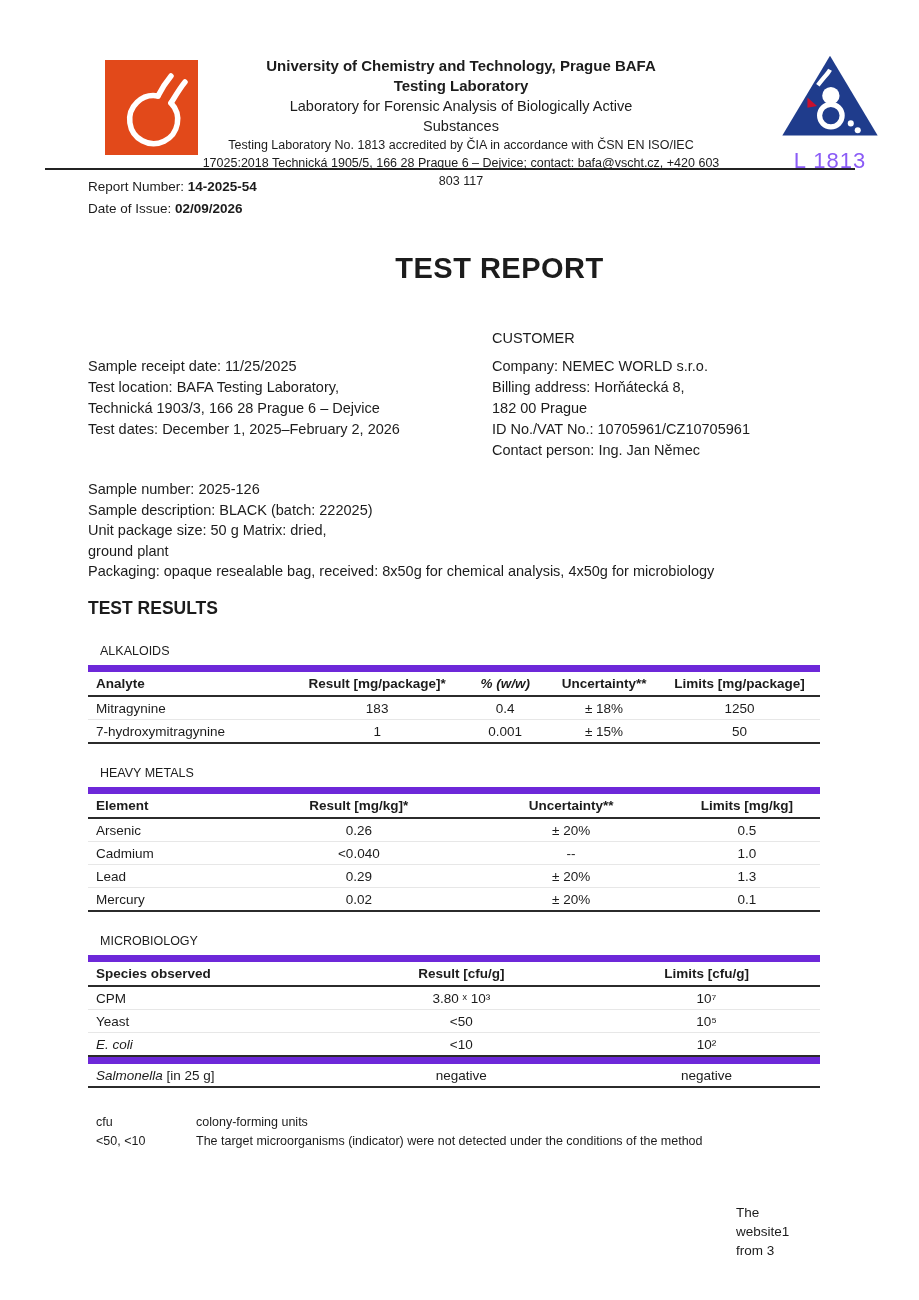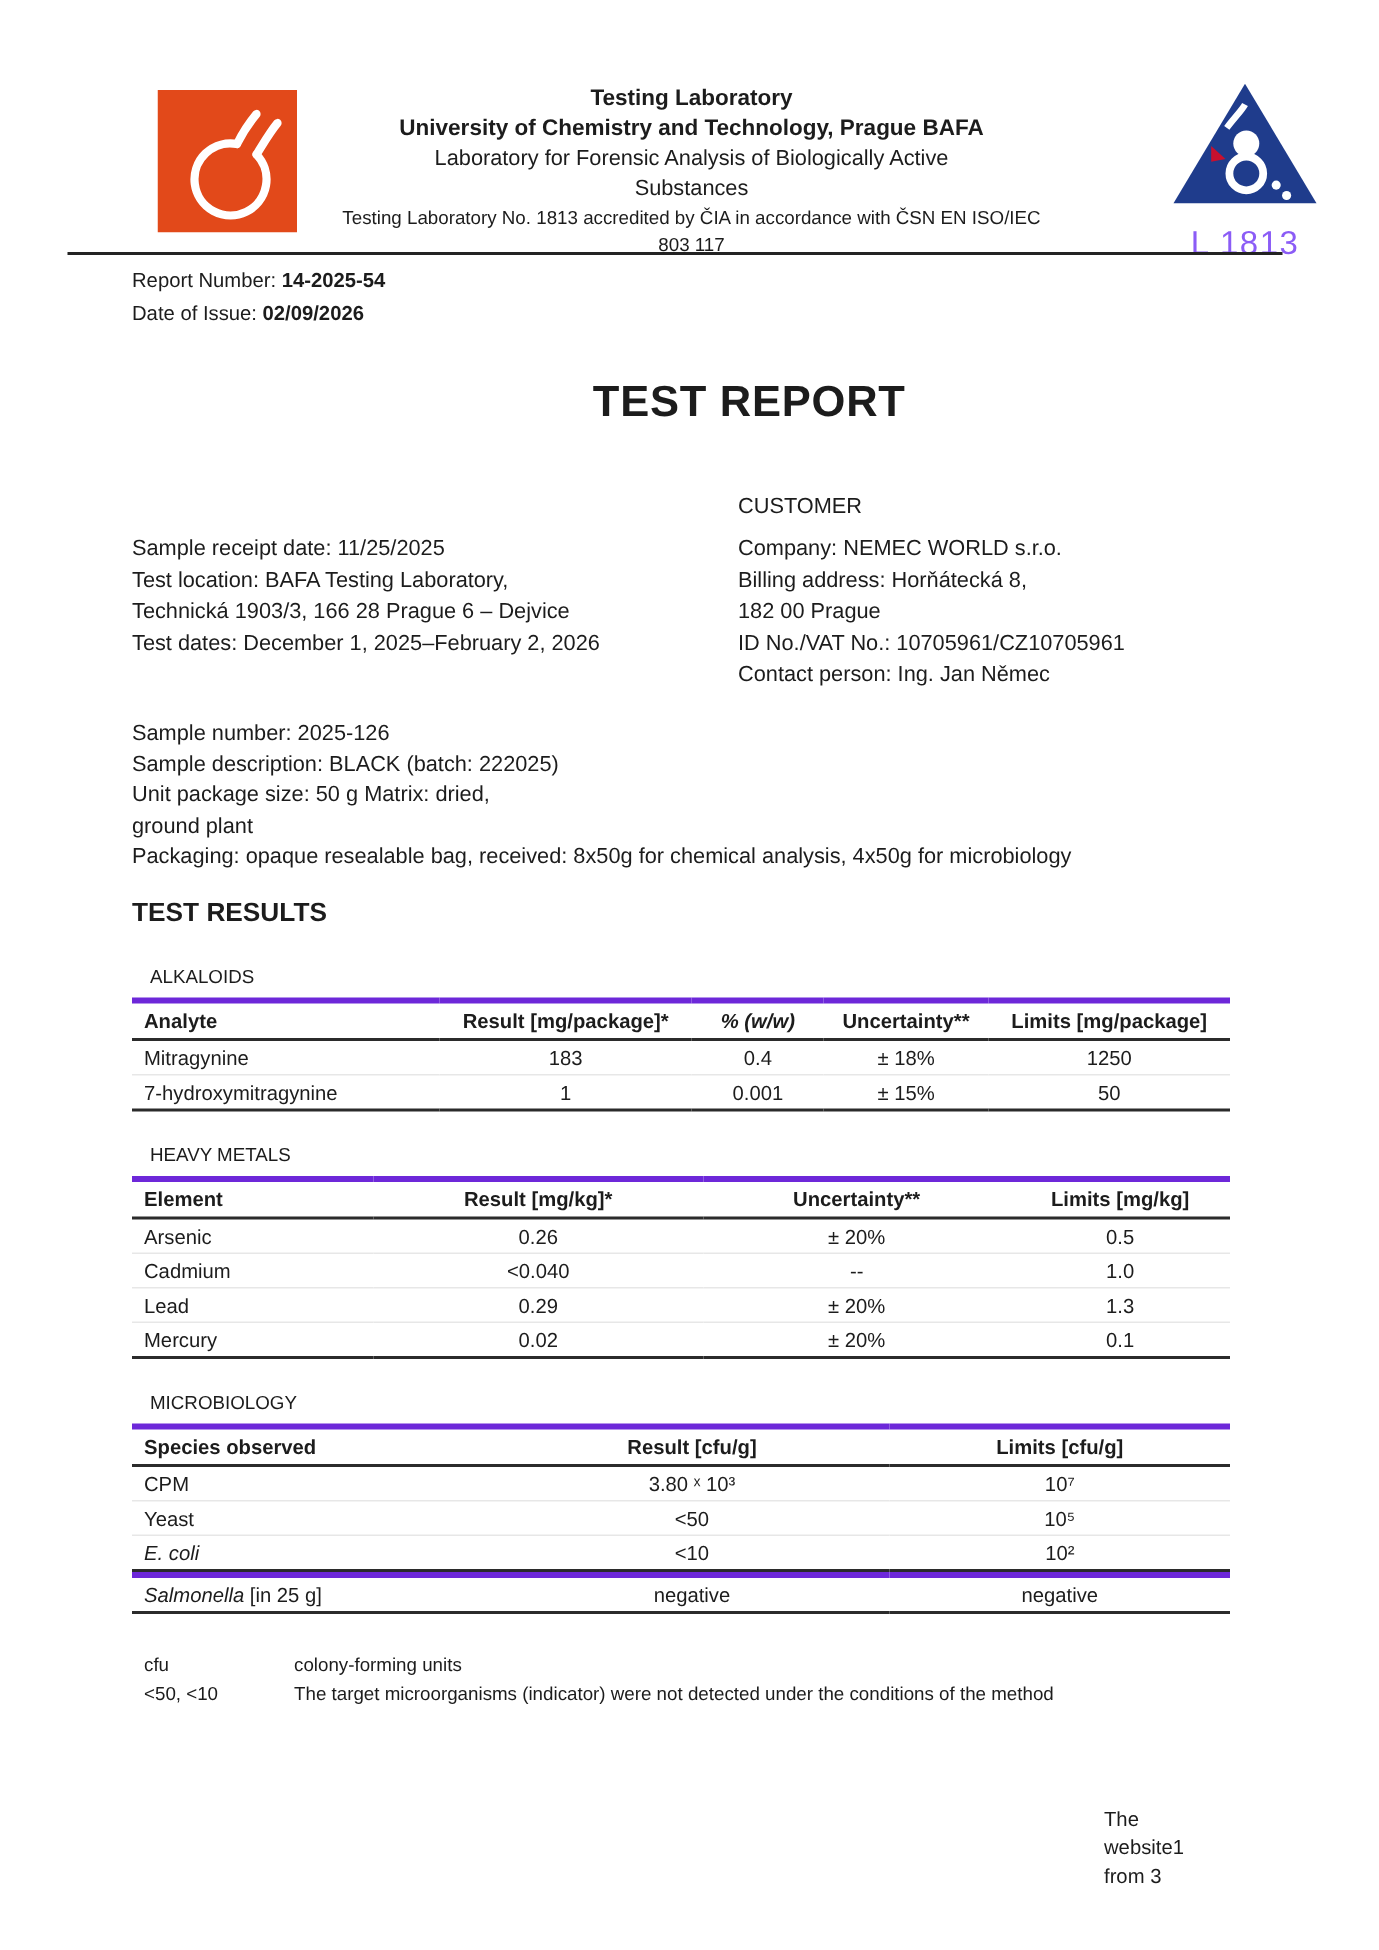--- a/index.html
+++ b/index.html
@@ -25,21 +25,21 @@
   .customer-heading{position:absolute;left:492px;top:330px;font-size:14.5px;}
   .sample-meta{position:absolute;left:88px;top:356px;font-size:14.5px;line-height:21px;}
   .customer-lines{position:absolute;left:492px;top:356px;font-size:14.5px;line-height:21px;}
   .sample-desc{position:absolute;left:88px;top:479px;font-size:14.5px;line-height:20.5px;}
   
   .results-heading{position:absolute;left:88px;top:598px;font-size:17.5px;font-weight:bold;}
   .sections{position:absolute;left:88px;top:644px;width:732px;}
   .sec-label{font-size:12.5px;padding-left:12px;margin-bottom:7px;}
   .mt{margin-top:22px;}
   table.data{width:100%;border-collapse:collapse;font-size:13.5px;
-             border-top:4px solid #6d28d9;border-bottom:2px solid #2b2b2b;}
+             border-top:7px solid #6d28d9;border-bottom:2px solid #2b2b2b;}
   table.data thead th{border-bottom:2px solid #2b2b2b;font-weight:bold;padding:4px 2px;}
   table.data td{padding:3.5px 2px;}
   table.data tbody tr + tr td{border-top:1px solid #e7e7e7;}
   table.data th,table.data td{text-align:center;}
   table.data th:first-child,table.data td:first-child{text-align:left;padding-left:8px;}
   .it{font-style:italic;}
   .salm-gap{}
   
   table.legend{border-collapse:collapse;font-size:12.5px;margin-top:24px;margin-left:8px;}
   table.legend td{padding:2.5px 0;vertical-align:top;text-align:left;}
@@ -55,25 +55,26 @@
   <div class="logo-uct">
     <svg width="93" height="95" viewBox="0 0 93 95">
       <rect width="93" height="95" fill="#E2491A"></rect>
       <path d="M53 36 A24 24 0 1 0 66 43" fill="none" stroke="#ffffff" stroke-width="5.5" stroke-linecap="round"></path>
       <path d="M53 36 C57 28 61 22 66 16" fill="none" stroke="#ffffff" stroke-width="5.5" stroke-linecap="round"></path>
       <path d="M66 43 C71 35 75 28 80 22" fill="none" stroke="#ffffff" stroke-width="5.5" stroke-linecap="round"></path>
     </svg>
   </div>
 
   <div class="header-center">
+    <div class="hdr-uni">University of Chemistry and Technology, Prague BAFA</div>
     <div class="hdr-uni">Testing Laboratory</div>
-    <div class="hdr-uni">University of Chemistry and Technology, Prague BAFA</div>
     <div class="hdr-lab">Laboratory for Forensic Analysis of Biologically Active</div>
     <div class="hdr-lab">Substances</div>
     <div class="hdr-accr">Testing Laboratory No. 1813 accredited by ČIA in accordance with ČSN EN ISO/IEC</div>
+    <div class="hdr-accr">17025:2018 Technická 1905/5, 166 28 Prague 6 – Dejvice; contact: bafa@vscht.cz, +420 603</div>
     <div class="hdr-accr">803 117</div>
   </div>
 
   <div class="logo-cia">
     <svg width="104" height="96" viewBox="0 0 120 110">
       <path d="M60 4 L115 96 H5 Z" fill="#1F3C8C"></path>
       <circle cx="61" cy="50" r="10" fill="#ffffff"></circle>
       <circle cx="61" cy="73" r="13" fill="#1F3C8C" stroke="#ffffff" stroke-width="6"></circle>
       <path d="M34 52 L45 62 L34 64 Z" fill="#C8102E"></path>
       <path d="M46 38 C52 30 58 24 60 20" fill="none" stroke="#ffffff" stroke-width="5"></path>

